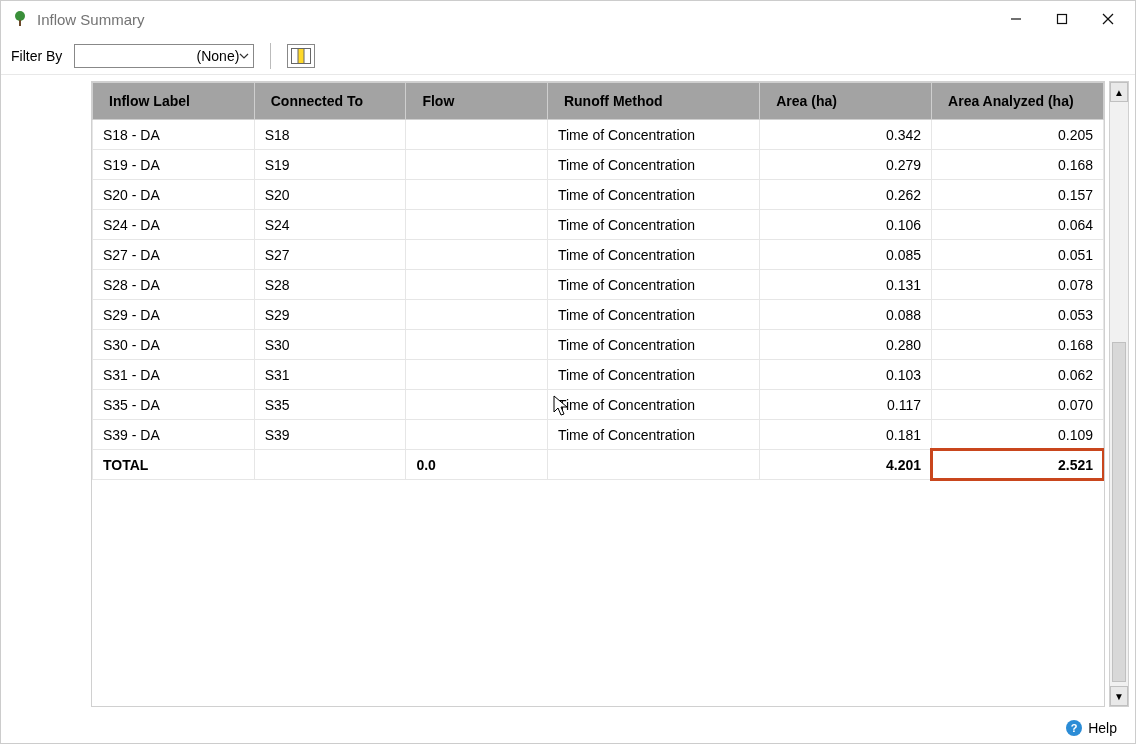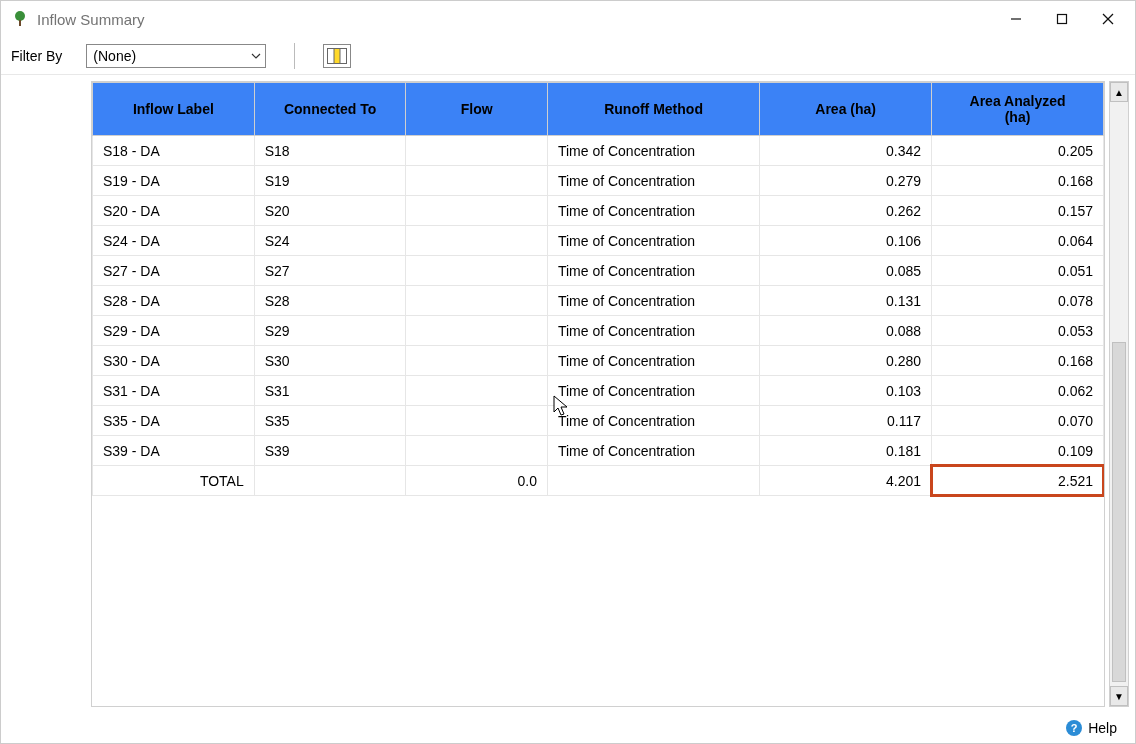--- a/index.html
+++ b/index.html
@@ -42,29 +42,29 @@
     width: 46px; height: 32px;
     display: flex; align-items: center; justify-content: center;
     color: #000;
   }
   .winbtn svg { stroke: #111; }
   .toolbar {
     height: 38px;
     display: flex;
     align-items: center;
     padding: 0 10px;
-    gap: 24px;
+    gap: 12px;
     border-bottom: 1px solid #e8e8e8;
   }
   .toolbar-label { font-size: 14px; }
   .filter-select {
     width: 180px; height: 24px;
     border: 1px solid #888;
     background: #fff;
-    display: flex; align-items: center; justify-content: space-between;
+    display: flex; align-items: center; justify-content: flex-end;
     padding: 0 4px 0 6px;
     font-size: 14px;
   }
   .vbar { width: 1px; height: 26px; background: #bbb; margin: 0 4px; }
   .col-btn {
     width: 28px; height: 24px;
     border: 1px solid #888;
     display: flex; align-items: center; justify-content: center;
     background: #fff;
   }
@@ -78,36 +78,35 @@
     border: 1px solid #d0d0d0;
     overflow: hidden;
     flex: 1;
   }
   table {
     border-collapse: collapse;
     width: 100%;
     font-size: 14px;
   }
   thead th {
-    background: #3b82f6;
+    background: #a3a3a3;
     font-weight: 700;
-    text-align: center;
-    padding: 10px 24px;
+    text-align: left;
+    padding: 10px 16px;
     border: 1px solid #cfcfcf;
     line-height: 1.15;
   }
   tbody td {
     border: 1px solid #e6e6e6;
     padding: 5px 10px;
     height: 30px;
     background: #fff;
   }
   tbody tr.total td {
-    font-weight: 400;
-    text-align: right;
+    font-weight: 700;
   }
   td.num { text-align: right; }
   td.txt { text-align: left; }
   .highlight-cell {
     position: relative;
     margin-top: 19px;
   }
   .highlight-box {
     position: absolute;
     inset: -2px;

